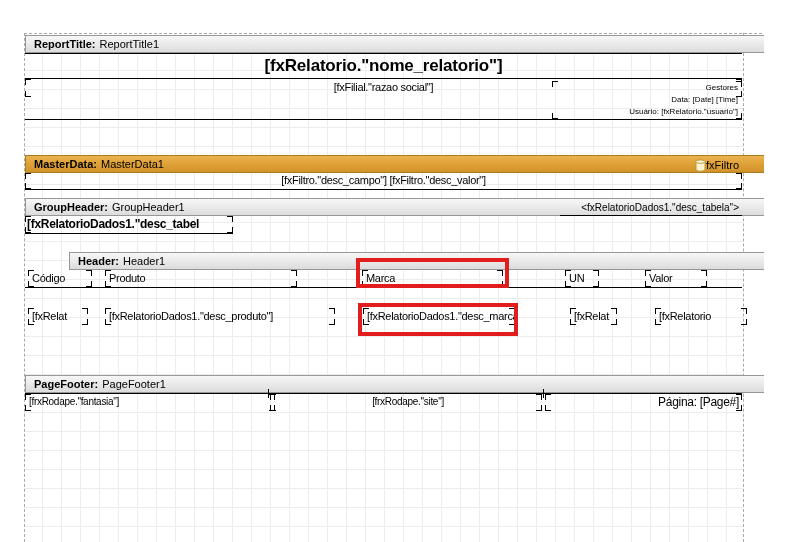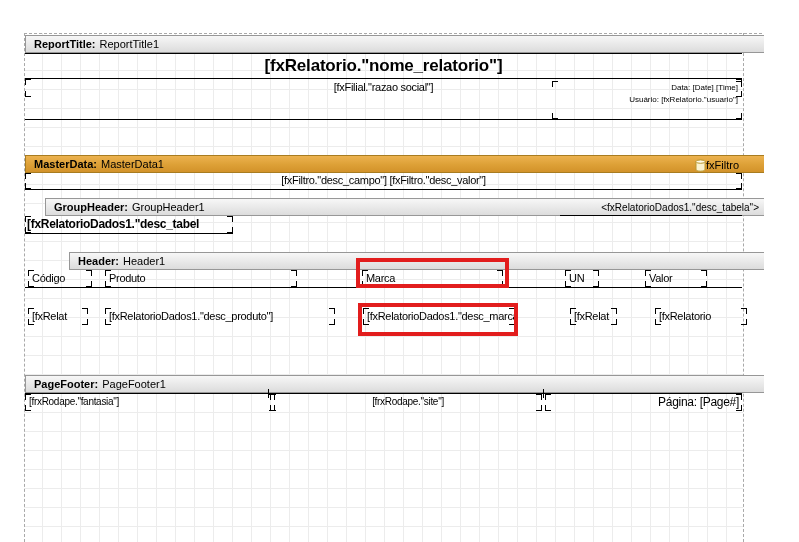--- a/index.html
+++ b/index.html
@@ -70,38 +70,39 @@
   <div class="dash-top"></div>
   <div class="dash-left"></div>
   <div class="dash-right"></div>
 
   <div class="bar bar-gray" style="top:35px;">
     <span class="bar-label">ReportTitle:</span><span class="bar-name">ReportTitle1</span>
   </div>
   <div class="title-memo">[fxRelatorio."nome_relatorio"]</div>
   <div class="memo company-memo" style="left:25px;top:79px;width:717px;height:18px;line-height:17px;">[fxFilial."razao social"]</div>
   <div class="memo info-memo" style="left:552px;top:81px;width:190px;height:38px;">
+    <div>Gestores</div>
     <div>Data: [Date] [Time]</div>
     <div>Usuário: [fxRelatorio."usuario"]</div>
   </div>
   <div class="hline" style="top:119px;"></div>
 
   <div class="bar bar-gold" style="top:155px;">
     <span class="bar-label">MasterData:</span><span class="bar-name">MasterData1</span>
     <span class="bar-right">
       <svg class="db-icon" viewBox="0 0 11 13" width="11" height="13">
         <path d="M1 2.6 v7.8 c0 1 2 1.8 4.5 1.8 s4.5 -0.8 4.5 -1.8 V2.6" fill="#fbf3cf" stroke="#b89730" stroke-width="1"></path>
         <ellipse cx="5.5" cy="2.6" rx="4.5" ry="1.7" fill="#fffbe8" stroke="#b89730"></ellipse>
       </svg>
       <span>fxFiltro</span>
     </span>
   </div>
   <div class="memo cell-center" style="left:25px;top:173px;width:717px;height:17px;border-bottom:1px solid #000;">[fxFiltro."desc_campo"] [fxFiltro."desc_valor"]</div>
 
-  <div class="bar bar-gray" style="top:198px;margin-left:20px;">
+  <div class="bar bar-gray" style="top:198px;">
     <span class="bar-label">GroupHeader:</span><span class="bar-name">GroupHeader1</span>
     <span class="bar-cond">&lt;fxRelatorioDados1."desc_tabela"&gt;</span>
   </div>
   <div class="hline" style="left:560px;top:215px;width:182px;"></div>
   <div class="memo group-memo" style="left:25px;top:216px;width:208px;height:18px;">[fxRelatorioDados1."desc_tabel</div>
 
   <div class="bar bar-gray" style="top:252px;margin-left:44px;">
     <span class="bar-label">Header:</span><span class="bar-name">Header1</span>
   </div>
   <div class="memo cell" style="left:28px;top:270px;width:64px;height:17px;">Código</div>

